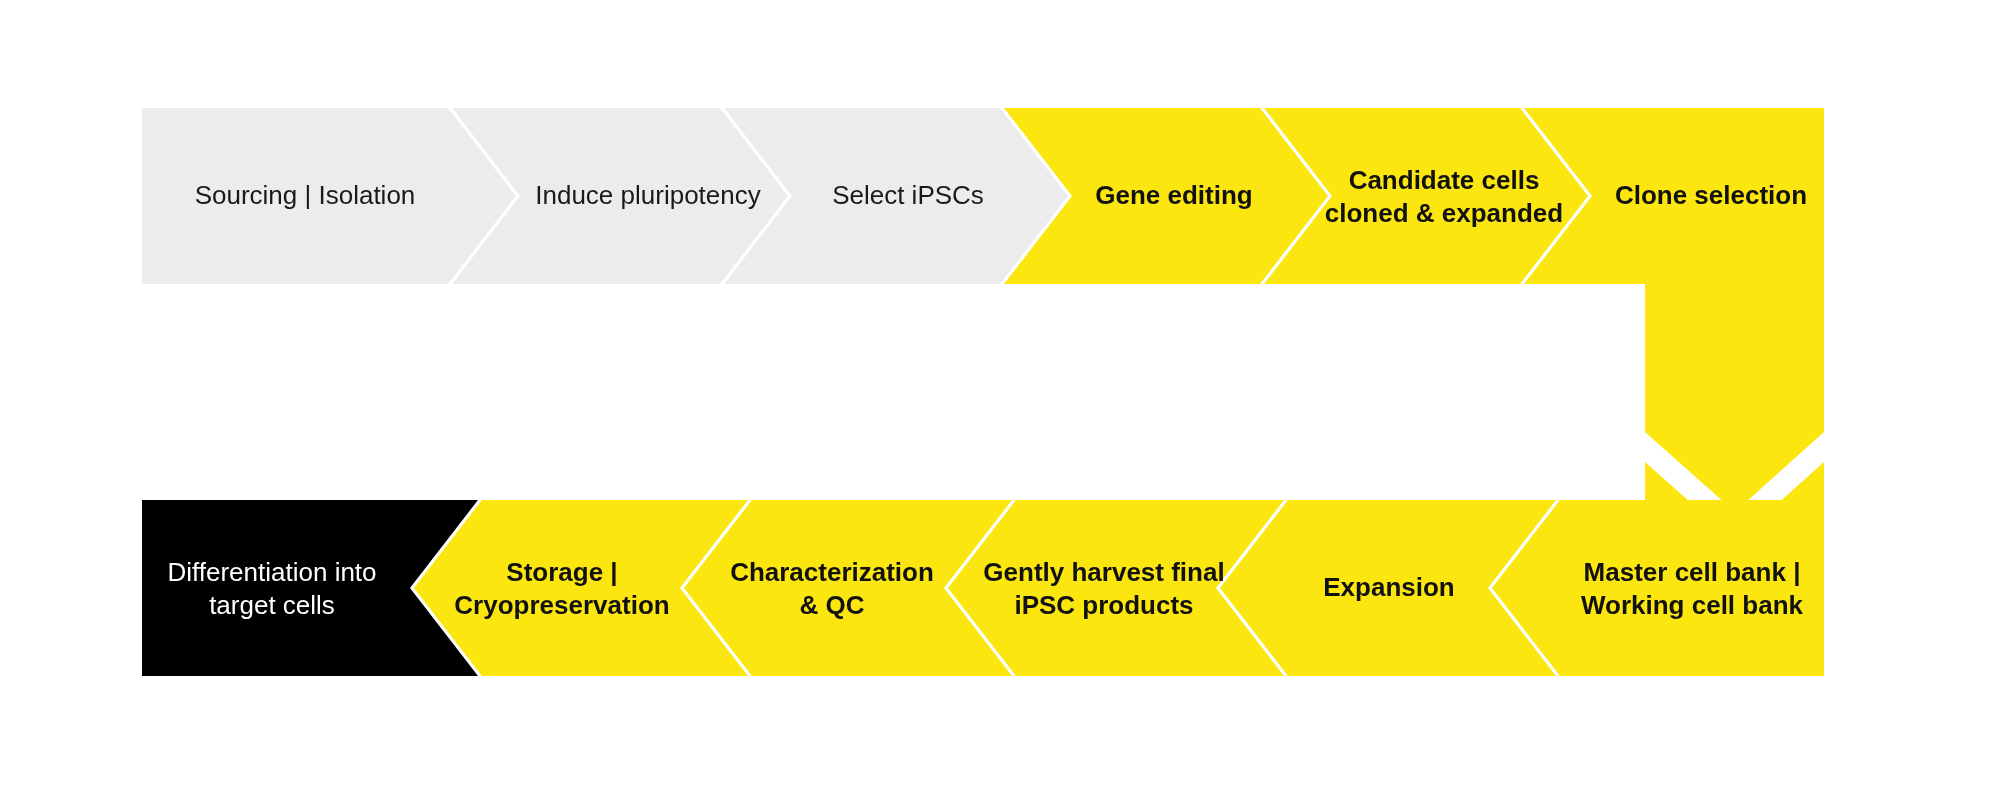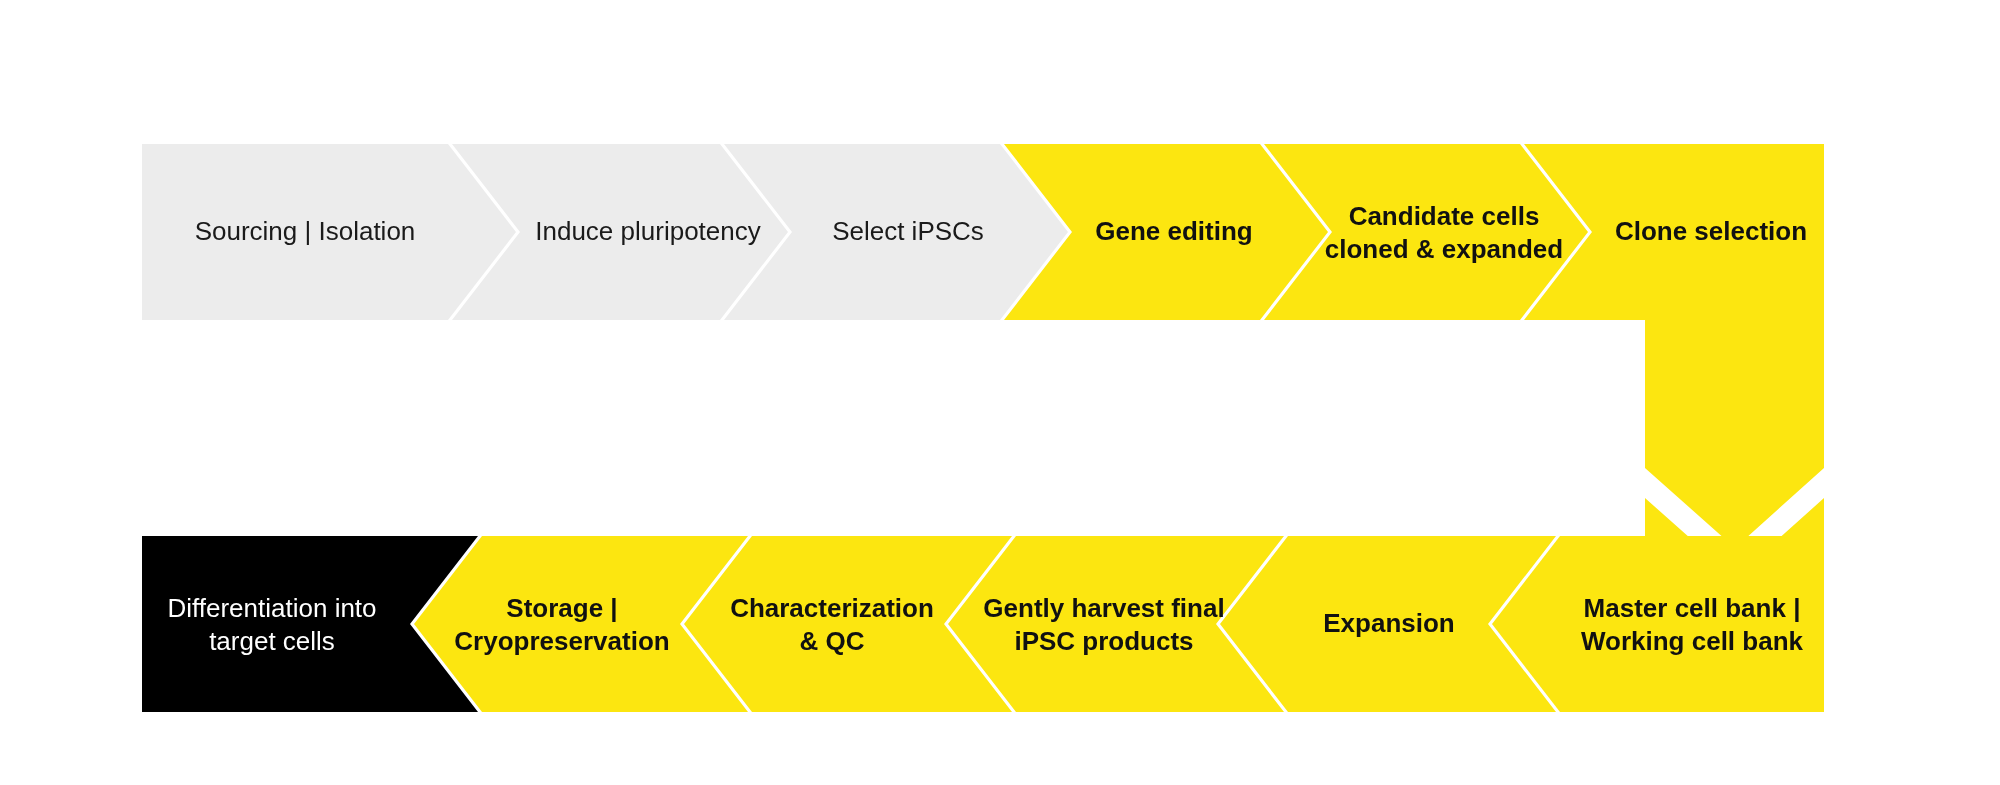--- a/index.html
+++ b/index.html
@@ -12,21 +12,20 @@
     width: 2000px;
     height: 785px;
     font-family: "Liberation Sans", "DejaVu Sans", sans-serif;
     overflow: hidden;
   }
   #diagram-root {
     position: relative;
     width: 2000px;
     height: 601px;
     background: #ffffff;
-    margin-top: 36px;
   }
   svg#flow-svg {
     position: absolute;
     top: 0;
     left: 0;
     width: 2000px;
     height: 785px;
     display: block;
   }
   .step-label {

